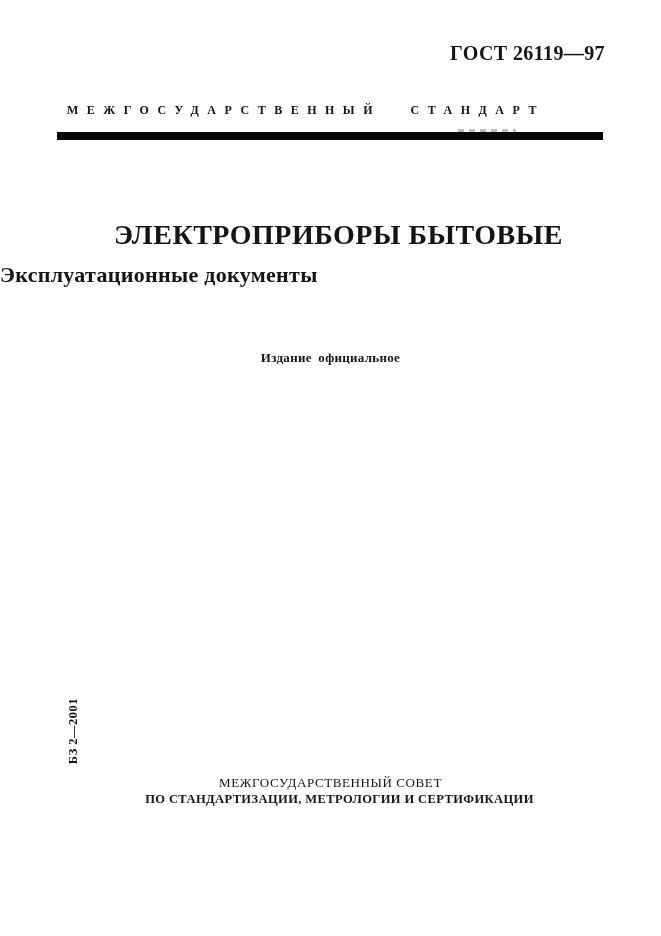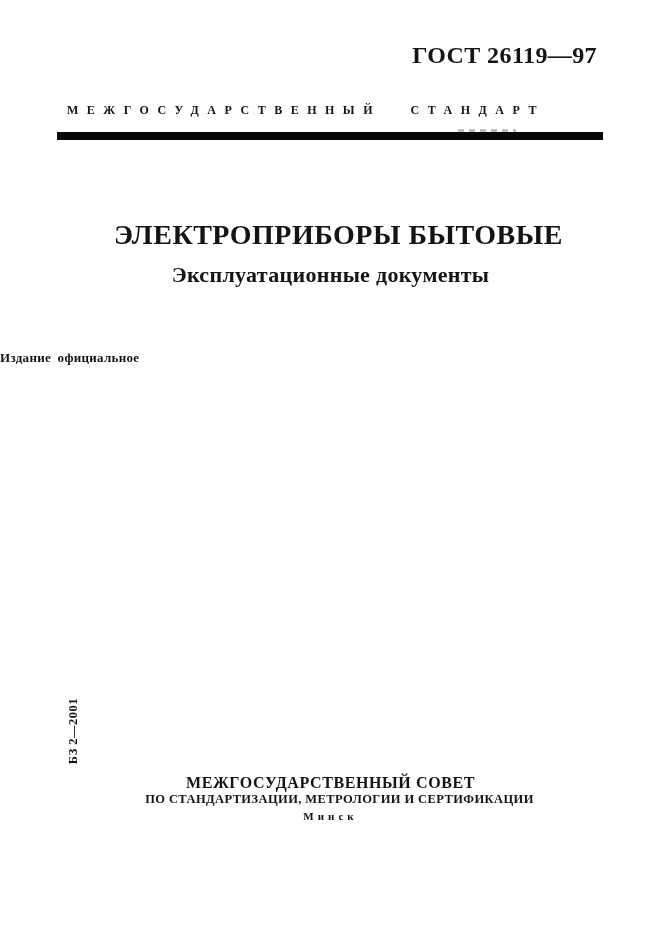--- a/index.html
+++ b/index.html
@@ -13,22 +13,22 @@
     height: 936px;
     margin: 0 auto;
     background: #ffffff;
     font-family: "Liberation Serif", "DejaVu Serif", serif;
     color: #141414;
     overflow: hidden;
   }
   .doc-number {
     position: absolute;
     top: 42px;
-    right: 64px;
-    font-size: 24px;
+    right: 56px;
+    font-size: 20px;
     font-weight: bold;
     letter-spacing: 0.4px;
     white-space: nowrap;
     text-align: center;
   }
   .standard-type {
     position: absolute;
     top: 103px;
     left: 67px;
     font-size: 12px;
@@ -68,32 +68,32 @@
     font-weight: bold;
     letter-spacing: 0.5px;
     white-space: nowrap;
   }
   .doc-subtitle {
     position: absolute;
     top: 262px;
     left: 0;
     width: 100%;
     margin: 0;
-    text-align: center;
+    text-align: left;
     font-size: 22px;
     font-weight: bold;
     letter-spacing: 0.3px;
     white-space: nowrap;
   }
   .edition-note {
     position: absolute;
     top: 350px;
     left: 0;
     width: 100%;
-    text-align: left;
+    text-align: center;
     font-size: 13px;
     font-weight: bold;
     letter-spacing: 0.3px;
     word-spacing: 3px;
   }
   .side-code {
     position: absolute;
     left: 73px;
     top: 731px;
     transform: translate(-50%, -50%) rotate(-90deg);
@@ -104,22 +104,22 @@
     white-space: nowrap;
   }
   .footer-block {
     position: absolute;
     top: 774px;
     left: 0;
     width: 100%;
     text-align: center;
   }
   .footer-line1 {
-    font-size: 16px;
-    font-weight: bold;
+    font-size: 13px;
+    font-weight: normal;
     letter-spacing: 0.6px;
     line-height: 17px;
     white-space: nowrap;
   }
   .footer-line2 {
     font-size: 12.5px;
     font-weight: bold;
     letter-spacing: 0.4px;
     line-height: 17px;
     white-space: nowrap;
@@ -150,16 +150,15 @@
 
   <h2 class="doc-subtitle">Эксплуатационные документы</h2>
 
   <div class="edition-note">Издание официальное</div>
 
   <div class="side-code">БЗ 2—2001</div>
 
   <div class="footer-block">
     <div class="footer-line1">МЕЖГОСУДАРСТВЕННЫЙ СОВЕТ</div>
     <div class="footer-line2">ПО СТАНДАРТИЗАЦИИ, МЕТРОЛОГИИ И СЕРТИФИКАЦИИ</div>
-    <div class="footer-city">Минск</div>
   </div>
 
 </div>
 
 </body></html>

